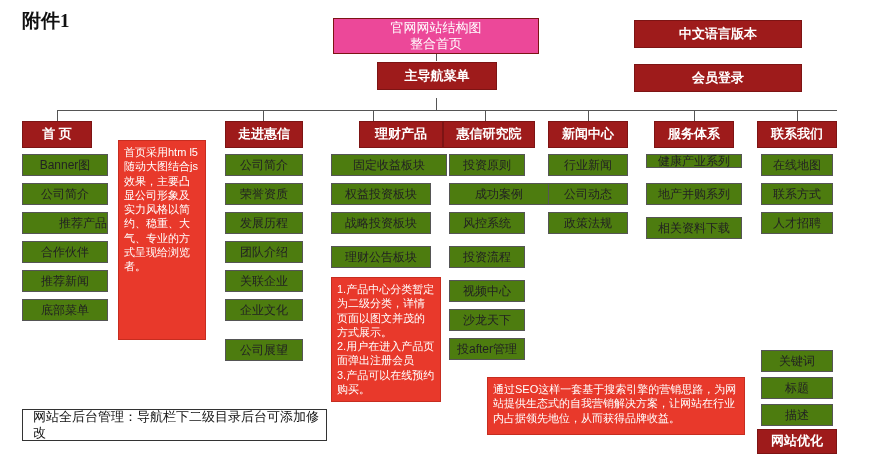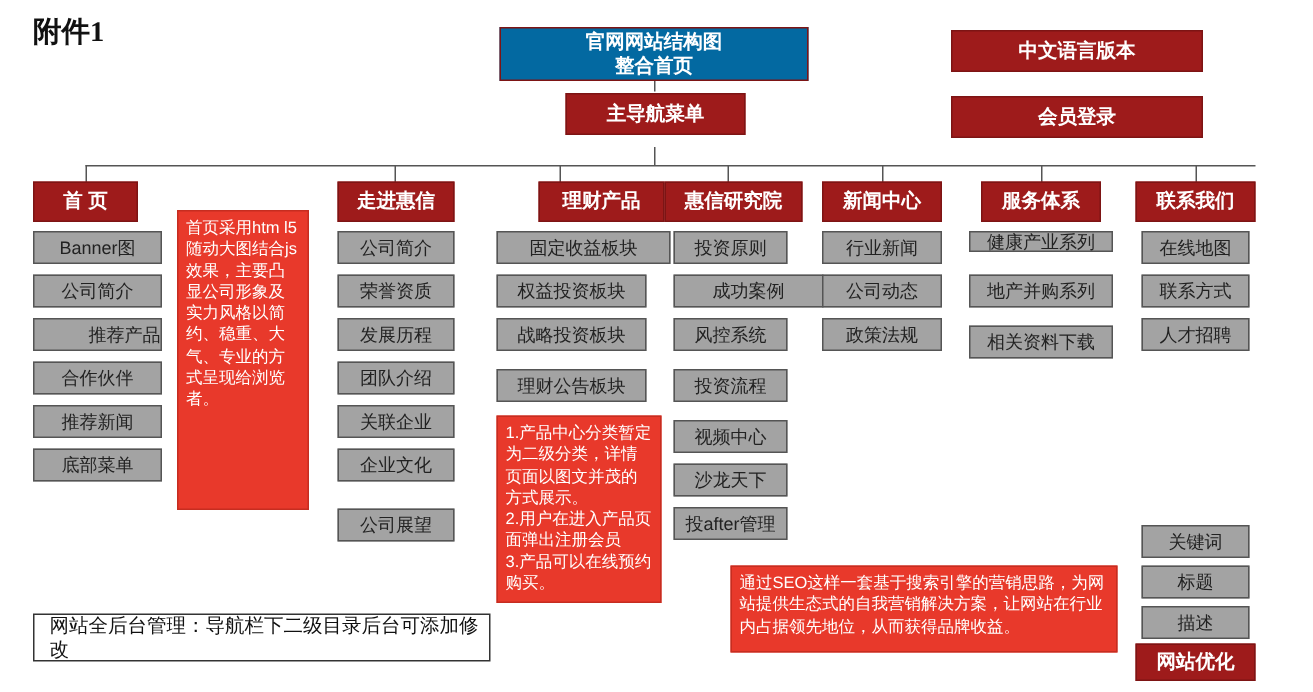--- a/index.html
+++ b/index.html
@@ -29,30 +29,30 @@
     line-height: 1.25;
   }
   
   .dark {
     background: #9e1b1b;
     color: #ffffff;
     font-weight: bold;
     border: 1px solid #7d1414;
   }
   .dark-big {
-    background: #0369a1;
+    background: #ec4899;
     color: #ffffff;
-    font-weight: bold;
+    font-weight: normal;
     border: 1px solid #7d1414;
     font-size: 13px;
     align-items: center;
   }
   
   .gray {
-    background: #a3a3a3;
+    background: #4d7c0f;
     color: #222222;
     border: 1px solid #555555;
     font-size: 12px;
   }
   
   .annot {
     background: #e8392b;
     color: #ffffff;
     border: 1px solid #c62d20;
     font-size: 11px;

